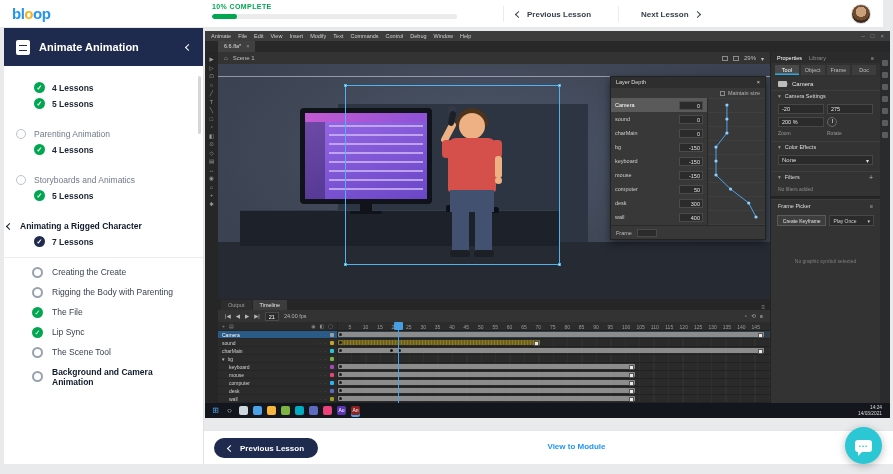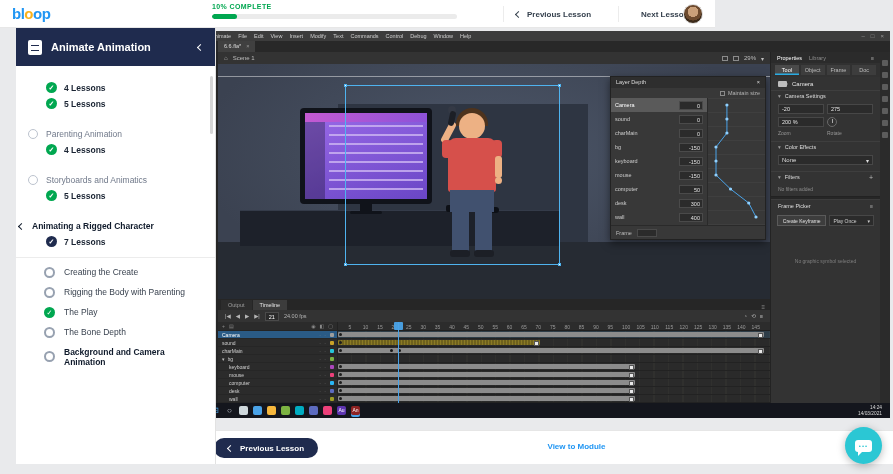--- a/index.html
+++ b/index.html
@@ -1,34 +1,34 @@
 <!DOCTYPE html>
 <html><head>
 <meta charset="utf-8">
 <style>
   *{margin:0;padding:0;box-sizing:border-box}
   html,body{width:893px;height:474px;overflow:hidden}
   body{position:relative;font-family:"Liberation Sans",sans-serif;background:#e9eaec;-webkit-font-smoothing:antialiased}
 
   
-  .topbar{position:absolute;left:0;top:0;width:715px;height:28px;background:#fff;border-bottom:1px solid #e7e7e7;z-index:30}
+  .topbar{position:absolute;left:0;top:0;width:883px;height:28px;background:#fff;border-bottom:1px solid #e7e7e7;z-index:30}
   .logo{position:absolute;left:12px;top:5px;font-size:15px;font-weight:700;letter-spacing:-.5px}
   .lg1,.lg3{color:#2196f3}.lg2{color:#f9b21d}
   .progress-wrap{position:absolute;left:212px;top:3px;width:245px}
   .progress-label{font-size:7px;font-weight:700;color:#00a750;letter-spacing:.4px}
   .progress-track{margin-top:4px;height:5px;background:#ebebeb;border-radius:3px;overflow:hidden}
   .progress-fill{height:100%;background:#00a750;border-radius:3px}
   .nav-div{position:absolute;top:6px;width:1px;height:16px;background:#ececec}
   .nav-btn{position:absolute;top:0;height:28px;display:flex;align-items:center;gap:6px;background:none;border:none;font-family:inherit;font-size:8px;font-weight:700;color:#35404d;cursor:pointer}
   .chev{width:5px;height:5px;border-left:1.5px solid currentColor;border-bottom:1.5px solid currentColor;display:inline-block}
   .chev.left{transform:rotate(45deg)}.chev.right{transform:rotate(225deg)}
   .avatar{position:absolute;right:12px;top:4px;width:20px;height:20px;border-radius:50%;background:radial-gradient(circle at 50% 38%,#caa07a 0 36%,#6d4a2e 37% 60%,#3c2a1a 61%);border:1px solid #ddd;cursor:pointer}
 
   
-  .sidebar{position:absolute;left:16px;top:28px;width:200px;height:436px;background:#fff;border-right:1px solid #e2e2e2;z-index:20;overflow:hidden}
+  .sidebar{position:absolute;left:4px;top:28px;width:200px;height:436px;background:#fff;border-right:1px solid #e2e2e2;z-index:20;overflow:hidden}
   .sb-header{position:relative;height:38px;background:#1f2b4e;display:flex;align-items:center;padding:0 12px;gap:9px}
   .sb-doc-icon{width:14px;height:15px;background:#fff;border-radius:2px;background-image:repeating-linear-gradient(#fff 0 3px,#1f2b4e 3px 4.5px);background-size:8px 12px;background-position:3px 2px;background-repeat:no-repeat;background-color:#fff}
   .sb-title{color:#fff;font-size:11px;font-weight:700}
   .sb-collapse{margin-left:auto;color:#fff;cursor:pointer;display:flex}
   .sb-scroll{position:absolute;right:2px;top:48px;width:3px;height:58px;background:#d6d6d6;border-radius:2px}
   .sb-list{padding-top:2px}
   .circle-ic{width:11px;height:11px;border:2px solid #97a1b0;border-radius:50%;flex:0 0 auto}
   .circle-ic.sm{width:10px;height:10px;border-width:1.5px;border-color:#bcc3ce}
   .check-ic{width:11px;height:11px;border-radius:50%;color:#fff;font-size:7px;line-height:11px;text-align:center;flex:0 0 auto}
   .mod-title{display:flex;align-items:center;gap:8px;margin:20px 12px 0;font-size:8.5px;color:#70798a;cursor:pointer}
@@ -259,25 +259,29 @@
       <div class="sub-item">
         <span class="circle-ic"></span>
         <span>Creating the Create</span>
       </div>
       <div class="sub-item">
         <span class="circle-ic"></span>
         <span>Rigging the Body with Parenting</span>
       </div>
       <div class="sub-item">
         <span class="check-ic" style="background: rgb(0, 167, 80);">✓</span>
-        <span>The Play</span>
+        <span>The File</span>
+      </div>
+      <div class="sub-item">
+        <span class="check-ic" style="background: rgb(0, 167, 80);">✓</span>
+        <span>Lip Sync</span>
       </div>
       <div class="sub-item">
         <span class="circle-ic"></span>
-        <span>The Bone Depth</span>
+        <span>The Scene Tool</span>
       </div>
       <div class="sub-item active">
         <span class="circle-ic"></span>
         <span>Background and Camera Animation</span>
       </div>
     </div>
 </aside>
 
 <div class="am">
   <div class="am-menubar">

